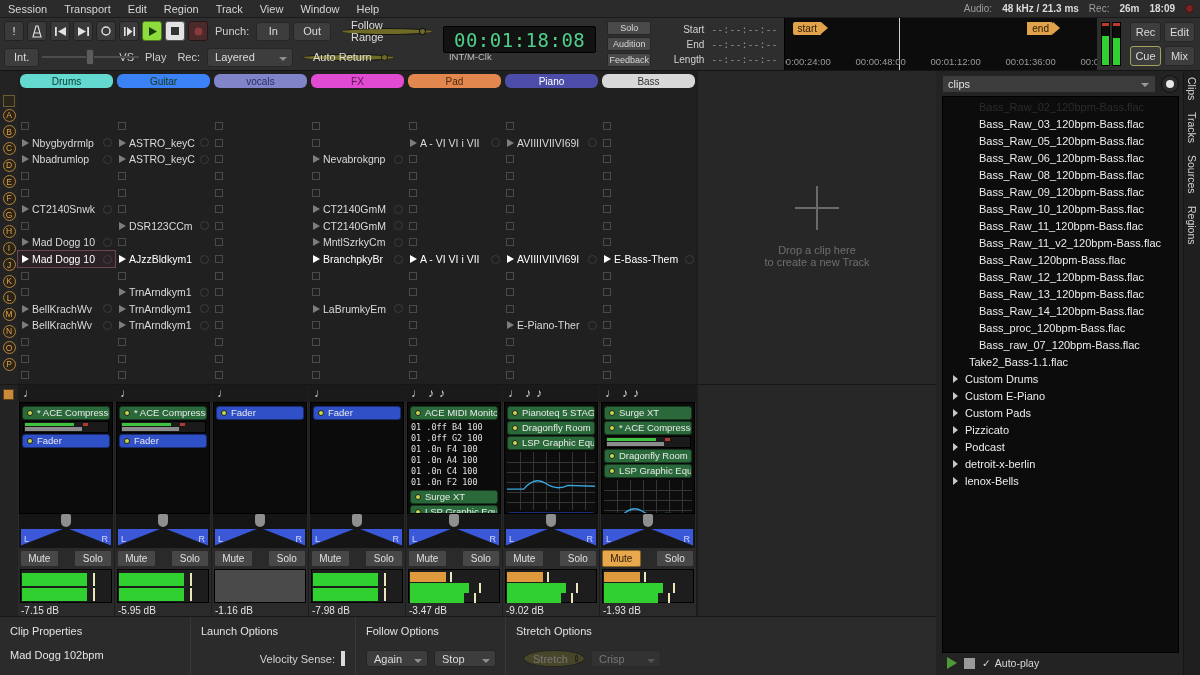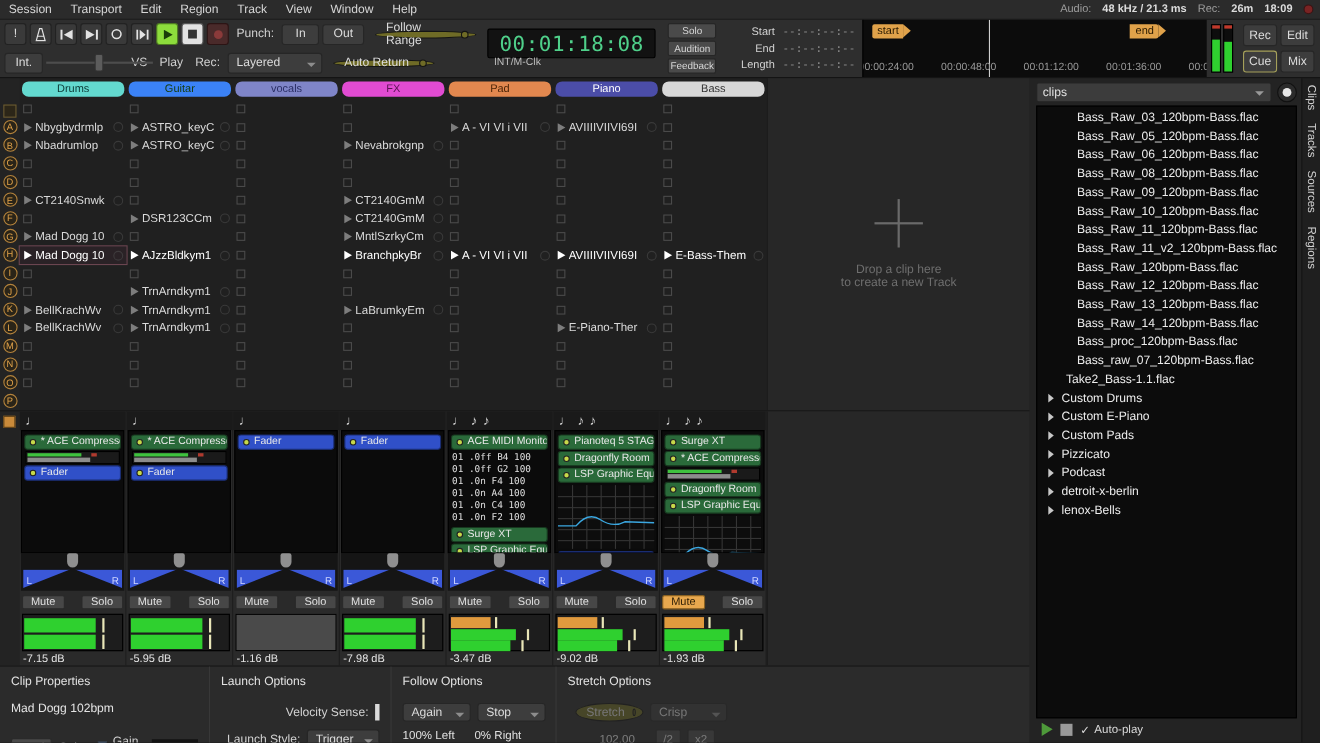--- a/index.html
+++ b/index.html
@@ -112,21 +112,21 @@
     height:16.6px; display:flex; align-items:center; justify-content:center;
   }
   .cuebtn span{
     width:13px;height:13px;border-radius:50%;border:1px solid #b4833c;
     display:flex;align-items:center;justify-content:center;
     font-size:8.5px;color:#e0a24a;background:#2a2418;cursor:pointer;
   }
   .sqbtn{ width:12px;height:12px;border:1px solid #6a5a33; margin:4px 3px 0 3px; background:#2c2618; cursor:pointer;}
 
   .tracks{ flex:1; display:flex; }
-  .track{ width:97px; display:flex; flex-direction:column; }
+  .track{ width:97px; display:flex; flex-direction:column;gap:27px; }
   .thead{
     height:14px;margin:3px 2px 3px 2px;border-radius:6px;
     display:flex;align-items:center;justify-content:center;
     font-size:10px;cursor:pointer;
   }
   .slots{ flex:1; display:flex; flex-direction:column; }
   .slot{
     height:16.6px; display:flex; align-items:center; gap:3px; padding:0 3px;
     cursor:pointer; position:relative;
   }
@@ -179,21 +179,21 @@
 
   .panrow{ height:34px; position:relative; background:#151515; margin:0 1px;}
   .panrow .handle{position:absolute;left:50%;margin-left:-5px;top:0;width:10px;height:13px;background:#8f8f8f;border-radius:2px 2px 5px 5px;}
   .panrow .lr{position:absolute;left:2px;right:2px;bottom:2px;height:17px;}
   .panrow .lr i{position:absolute;top:0;width:48%;height:17px;background:#3b58d8;}
   .panrow .lr i.l{left:0;clip-path:polygon(0 0,100% 0,0 100%);}
   .panrow .lr i.r{right:0;clip-path:polygon(100% 0,100% 100%,0 0);}
   .panrow .lab{position:absolute;bottom:4px;font-size:9px;color:#cfd6ff;}
   .panrow .lab.l{left:5px;} .panrow .lab.r{right:5px;}
 
-  .msrow{ height:19px; display:flex; gap:15px; padding:2px 2px 0 2px;align-items:center;}
+  .msrow{ height:19px; display:flex; gap:15px; padding:2px 2px 0 2px;}
   .msbtn{ flex:1;background:#474747;border:1px solid #2a2a2a;border-radius:2px;
           display:flex;align-items:center;justify-content:center;font-size:10px;color:#e0e0e0;cursor:pointer;}
   .msbtn.mute-on{ background:#e8a84e; color:#2a1c05; border-color:#8a6222;}
 
   .outmeter{ height:34px;margin:2px 2px 0 2px;background:#1d1d1d;border:1px solid #000;position:relative;}
   .outmeter .bar{position:absolute;left:1px;height:10px;background:#2fd02f;}
   .outmeter .bar.o{background:#e09a3e;}
   .outmeter .pk{position:absolute;width:2px;height:10px;background:#e9e6b8;}
   .gaintxt{ font-size:10px;color:#e4e4e4;padding:2px 0 0 3px;}
 
@@ -1272,20 +1272,23 @@
 
     <div class="rightpanel">
       <div class="rp-main">
         <div class="rp-top">
           <div class="rp-sel">clips</div>
           <div class="rp-gear">
               <i></i>
             </div>
         </div>
         <div class="rp-list" id="rp-list">
+            <div class="rp-item child clipped">
+              <span>Bass_Raw_02_120bpm-Bass.flac</span>
+            </div>
             <div class="rp-item child">
               <span>Bass_Raw_03_120bpm-Bass.flac</span>
             </div>
             <div class="rp-item child">
               <span>Bass_Raw_05_120bpm-Bass.flac</span>
             </div>
             <div class="rp-item child">
               <span>Bass_Raw_06_120bpm-Bass.flac</span>
             </div>
             <div class="rp-item child">

